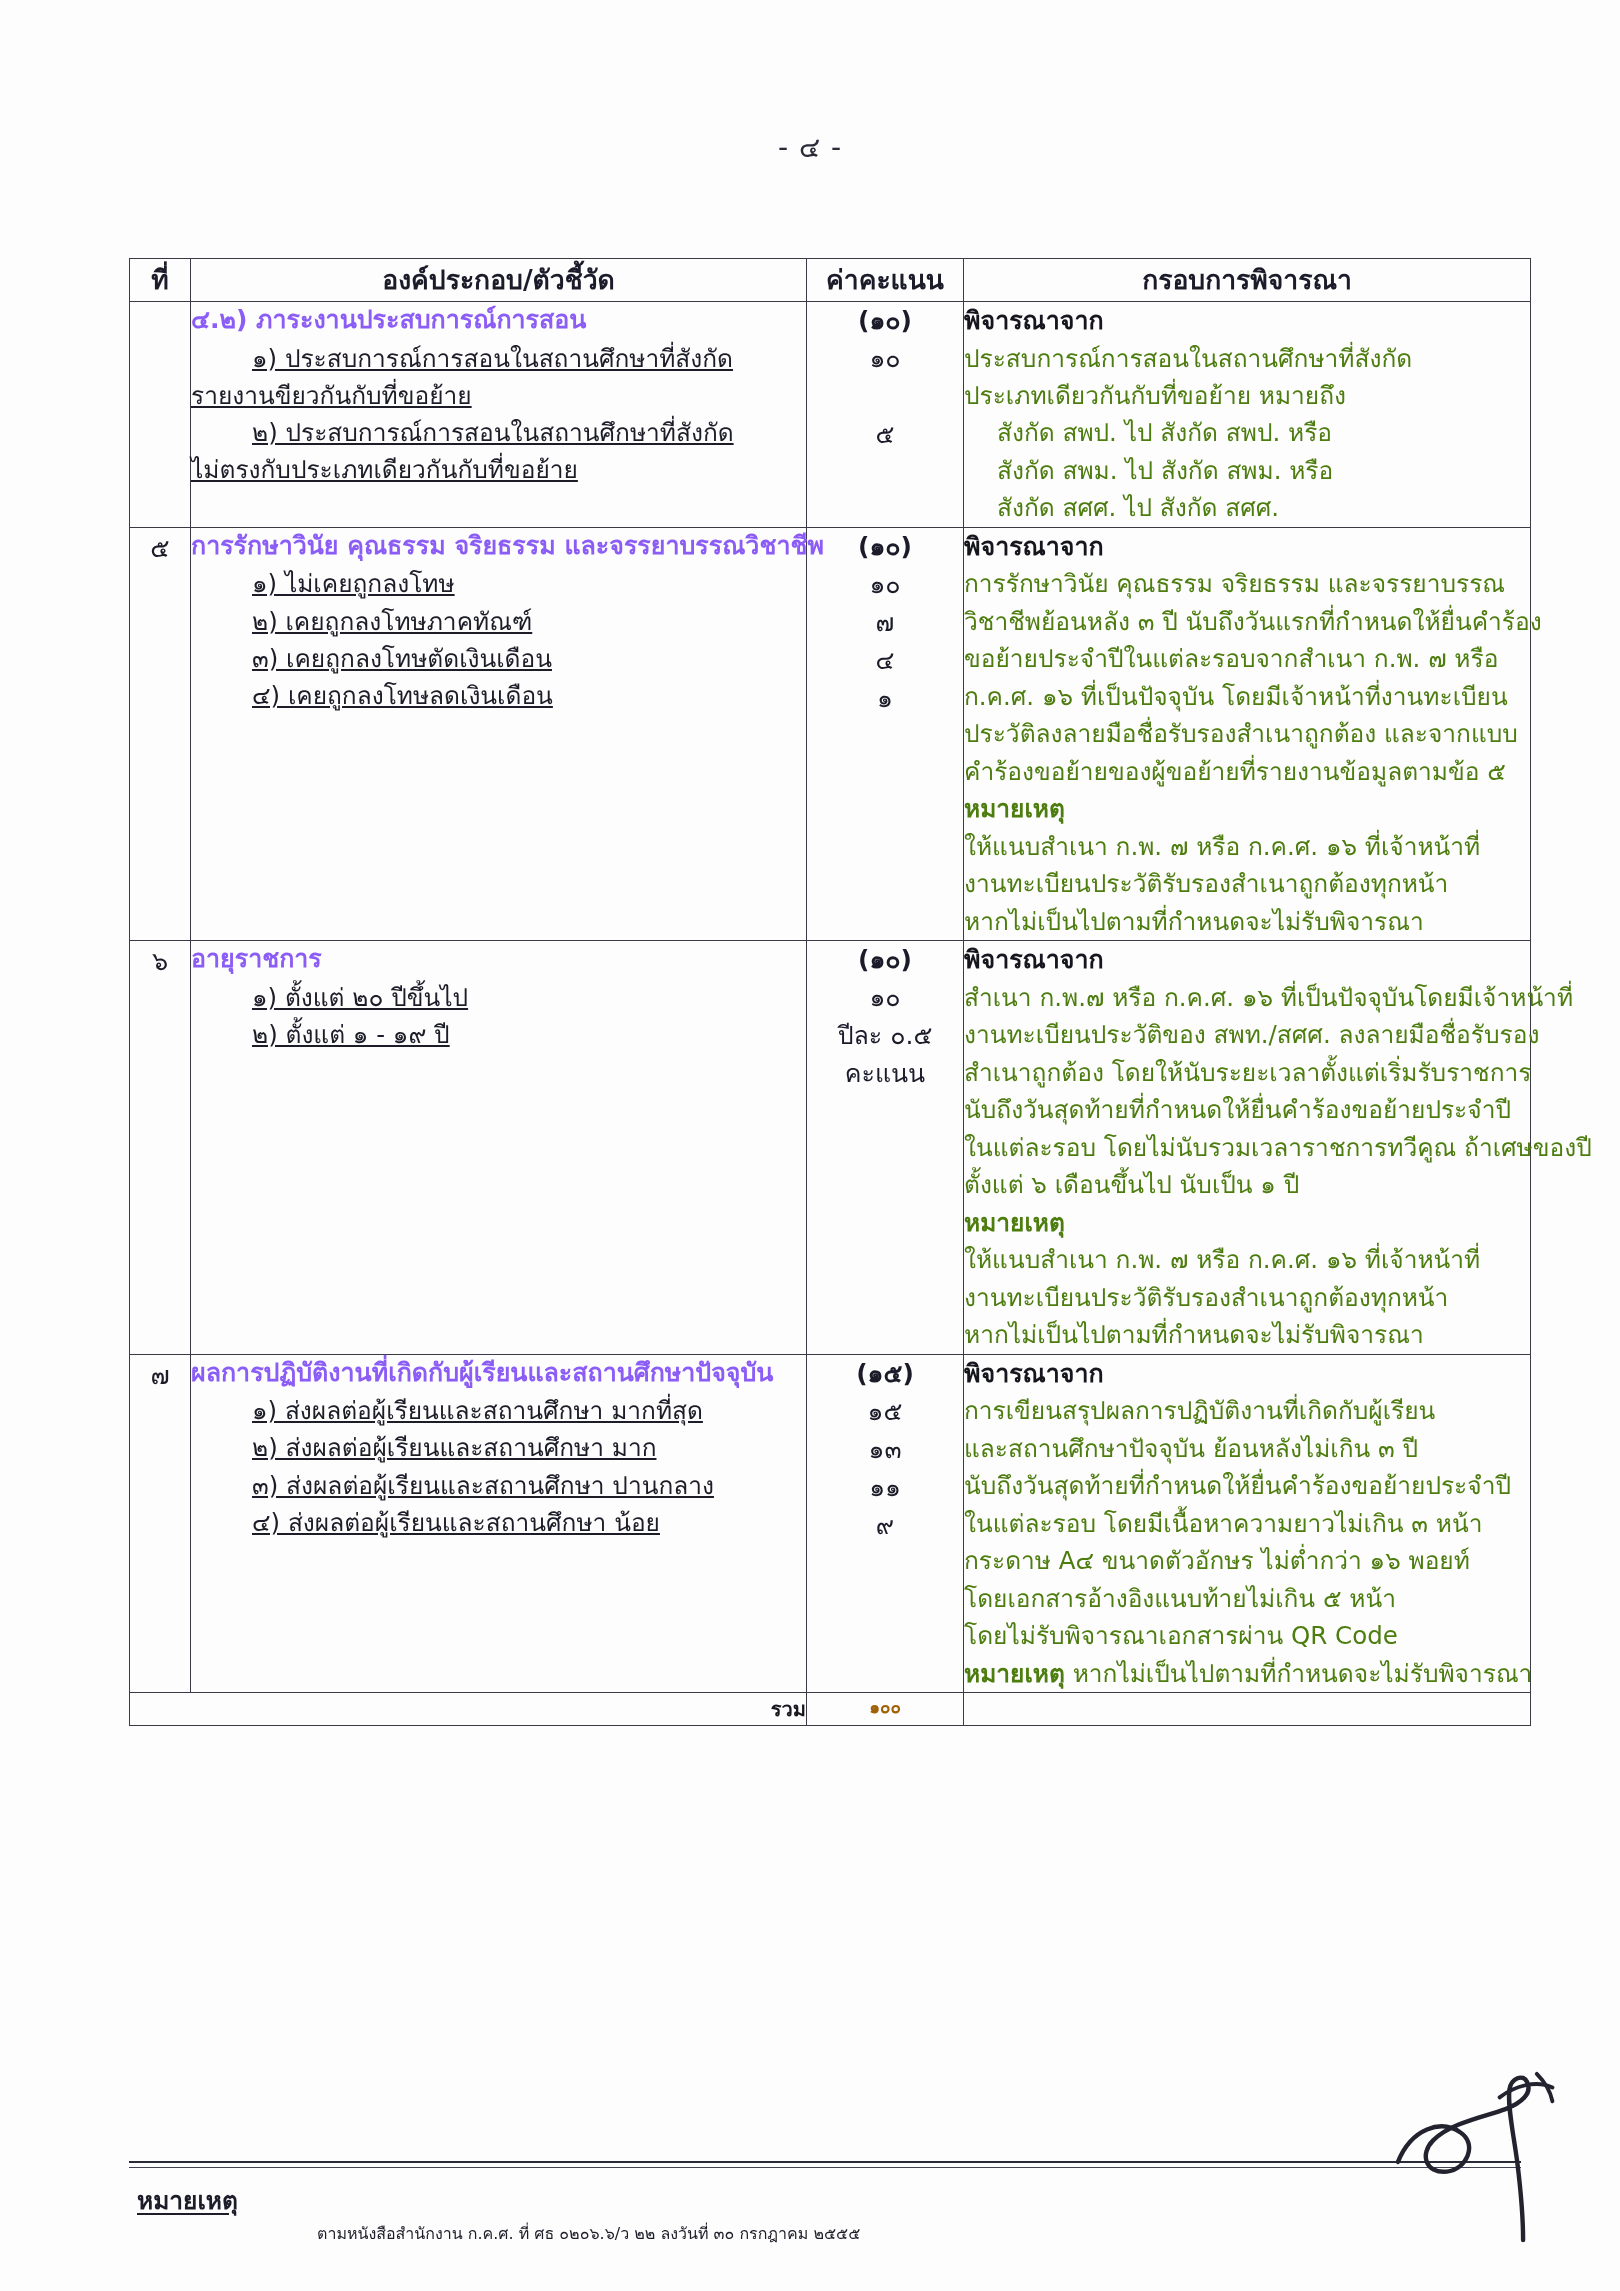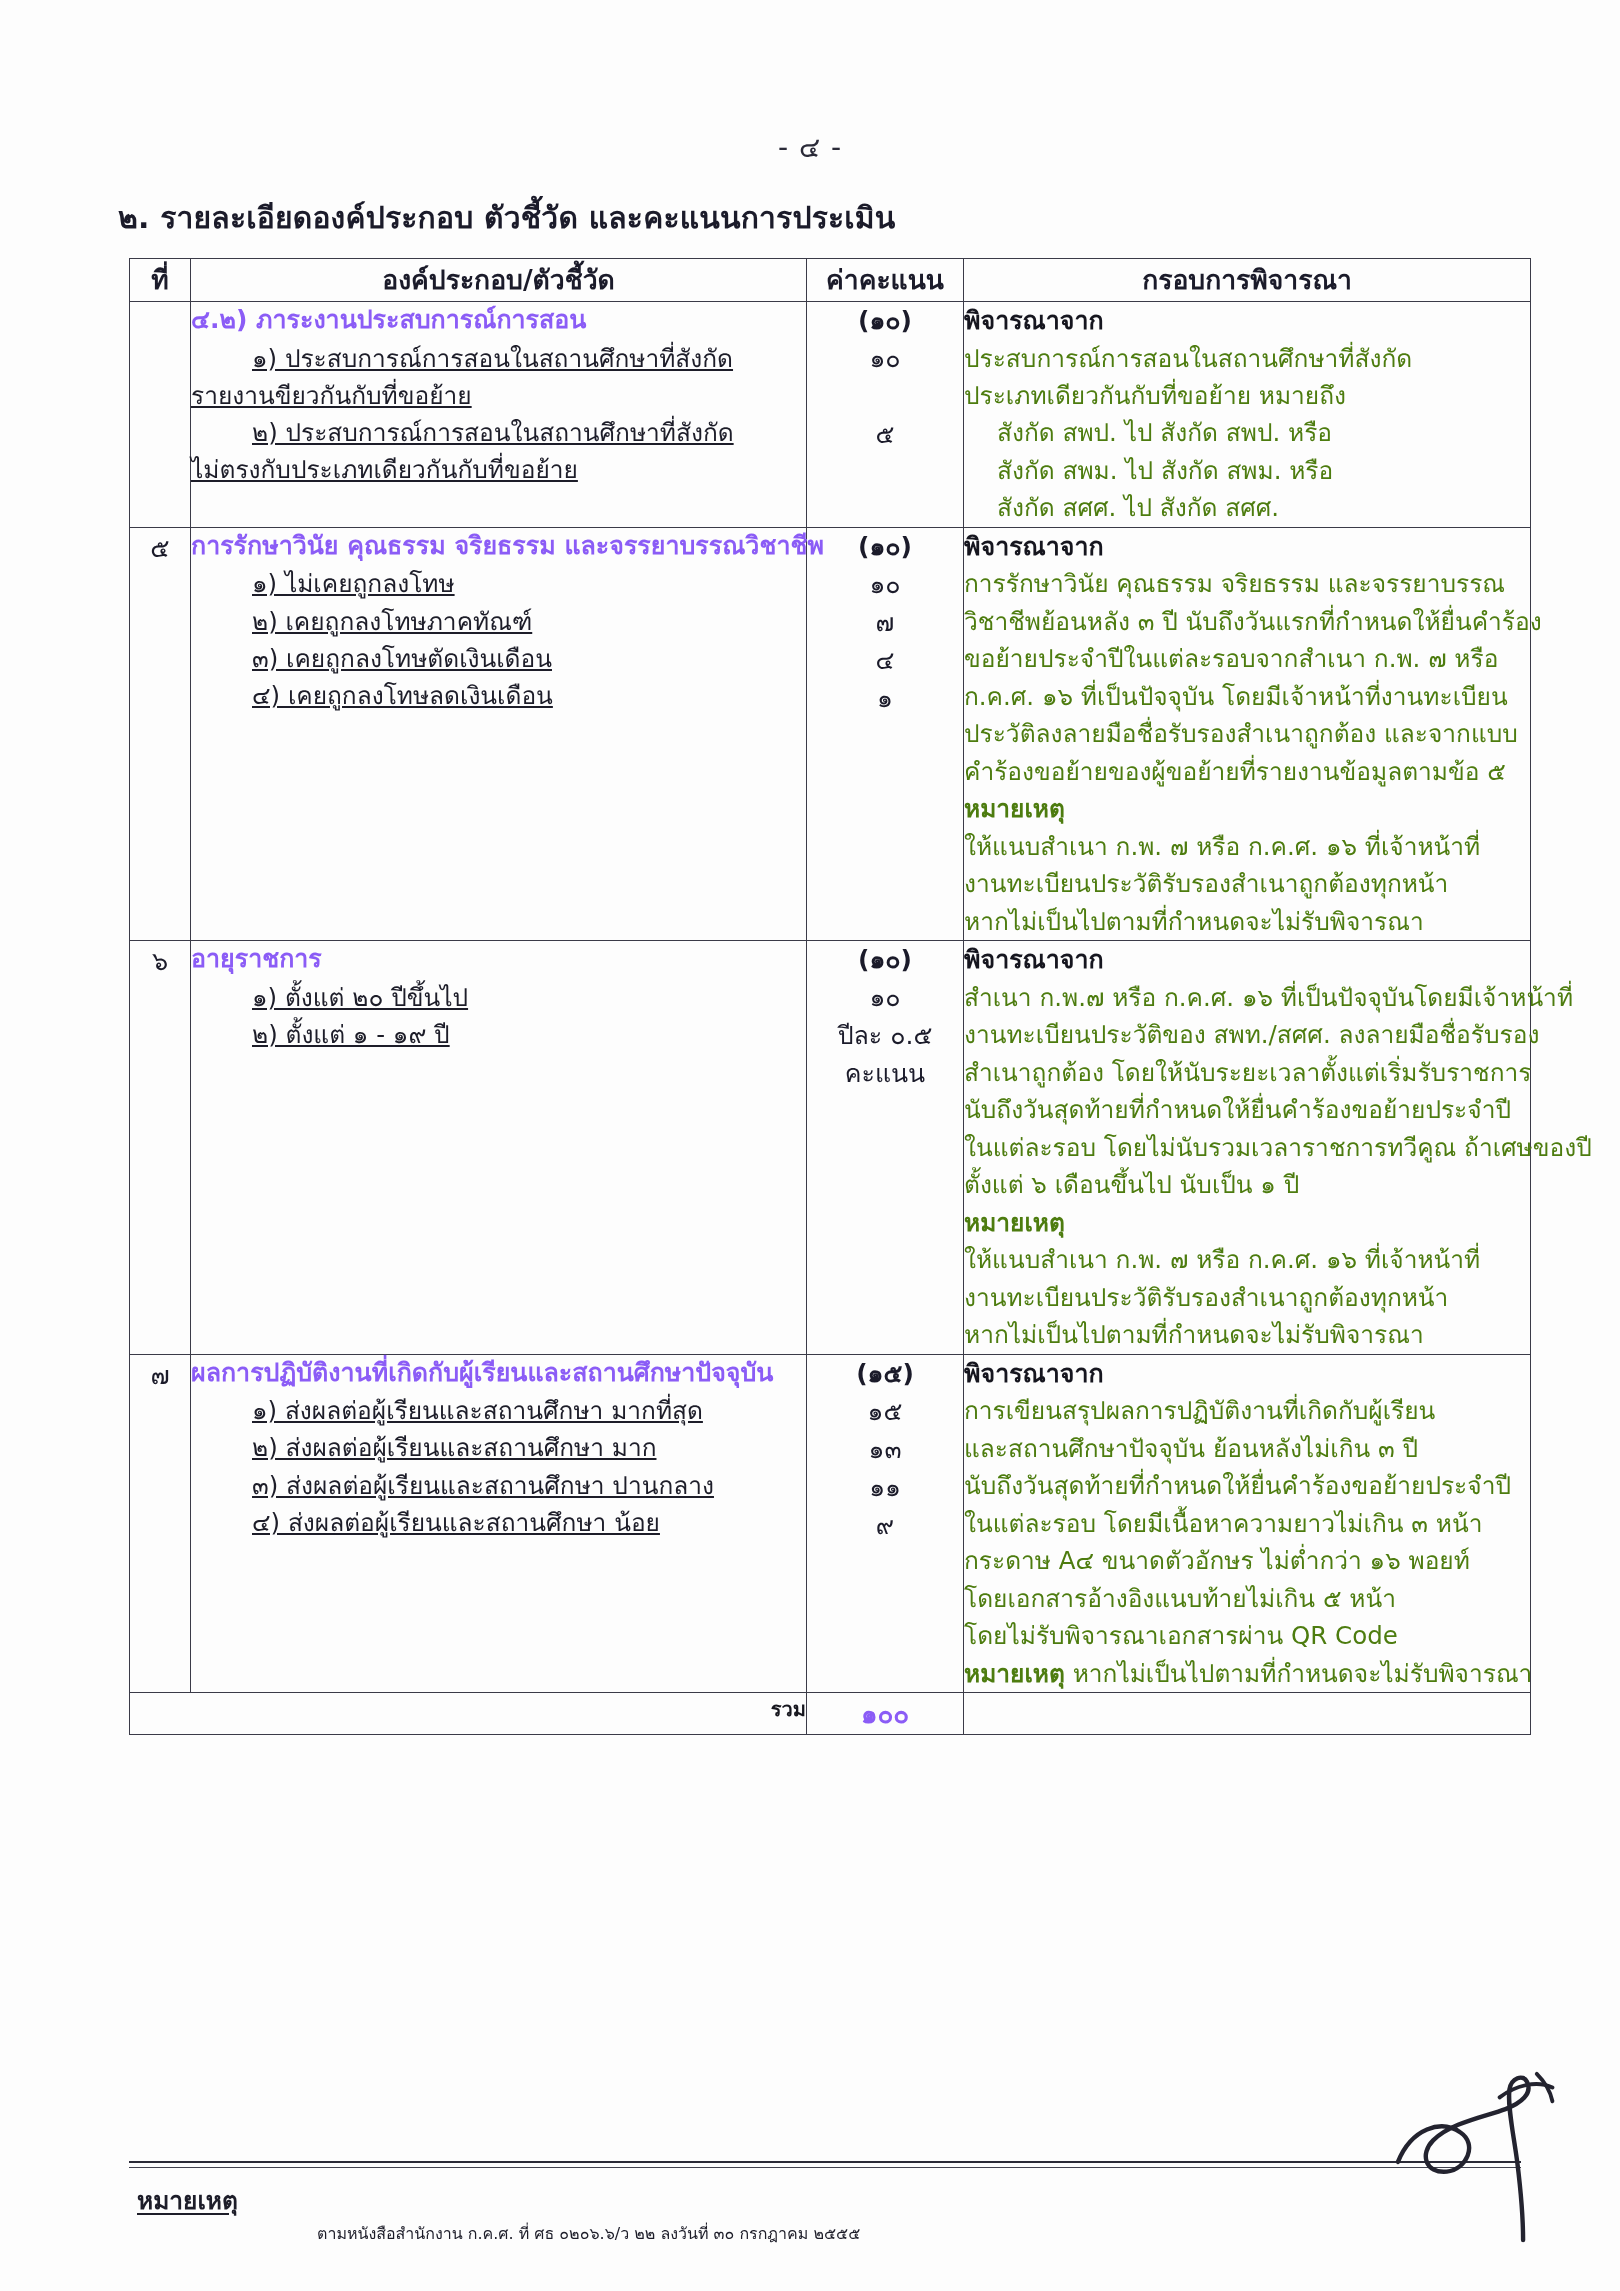--- a/index.html
+++ b/index.html
@@ -143,24 +143,24 @@
   
   .total-label {
     text-align: right;
     font-size: 20px;
     font-weight: 600;
     padding: 13.7px 0 15.7px;
     color: #17171f;
   }
   .total-score {
     text-align: center;
-    font-size: 26px;
+    font-size: 17px;
     font-weight: 600;
     padding: 13.7px 0 15.7px;
-    color: #8b5cf6;
+    color: #a16207;
   }
   .total-blank { padding: 13.7px 0 15.7px; }
 
   
   .footnote {
     position: absolute;
     left: 137px;
     top: 2181px;
     width: 1372px;
   }
@@ -211,21 +211,20 @@
     background: #41414e;
   }
 </style>
 </head>
 <body>
 
 <div class="page">
 
   <div class="page-number">- ๔ -</div>
 
-  <div class="section-heading">๒. รายละเอียดองค์ประกอบ ตัวชี้วัด และคะแนนการประเมิน</div>
 
   <div class="table-wrap">
     <table class="grid">
       <colgroup>
         <col class="c-no">
           <col class="c-item">
           <col class="c-score">
           <col class="c-frame">
       </colgroup>
       <thead>

